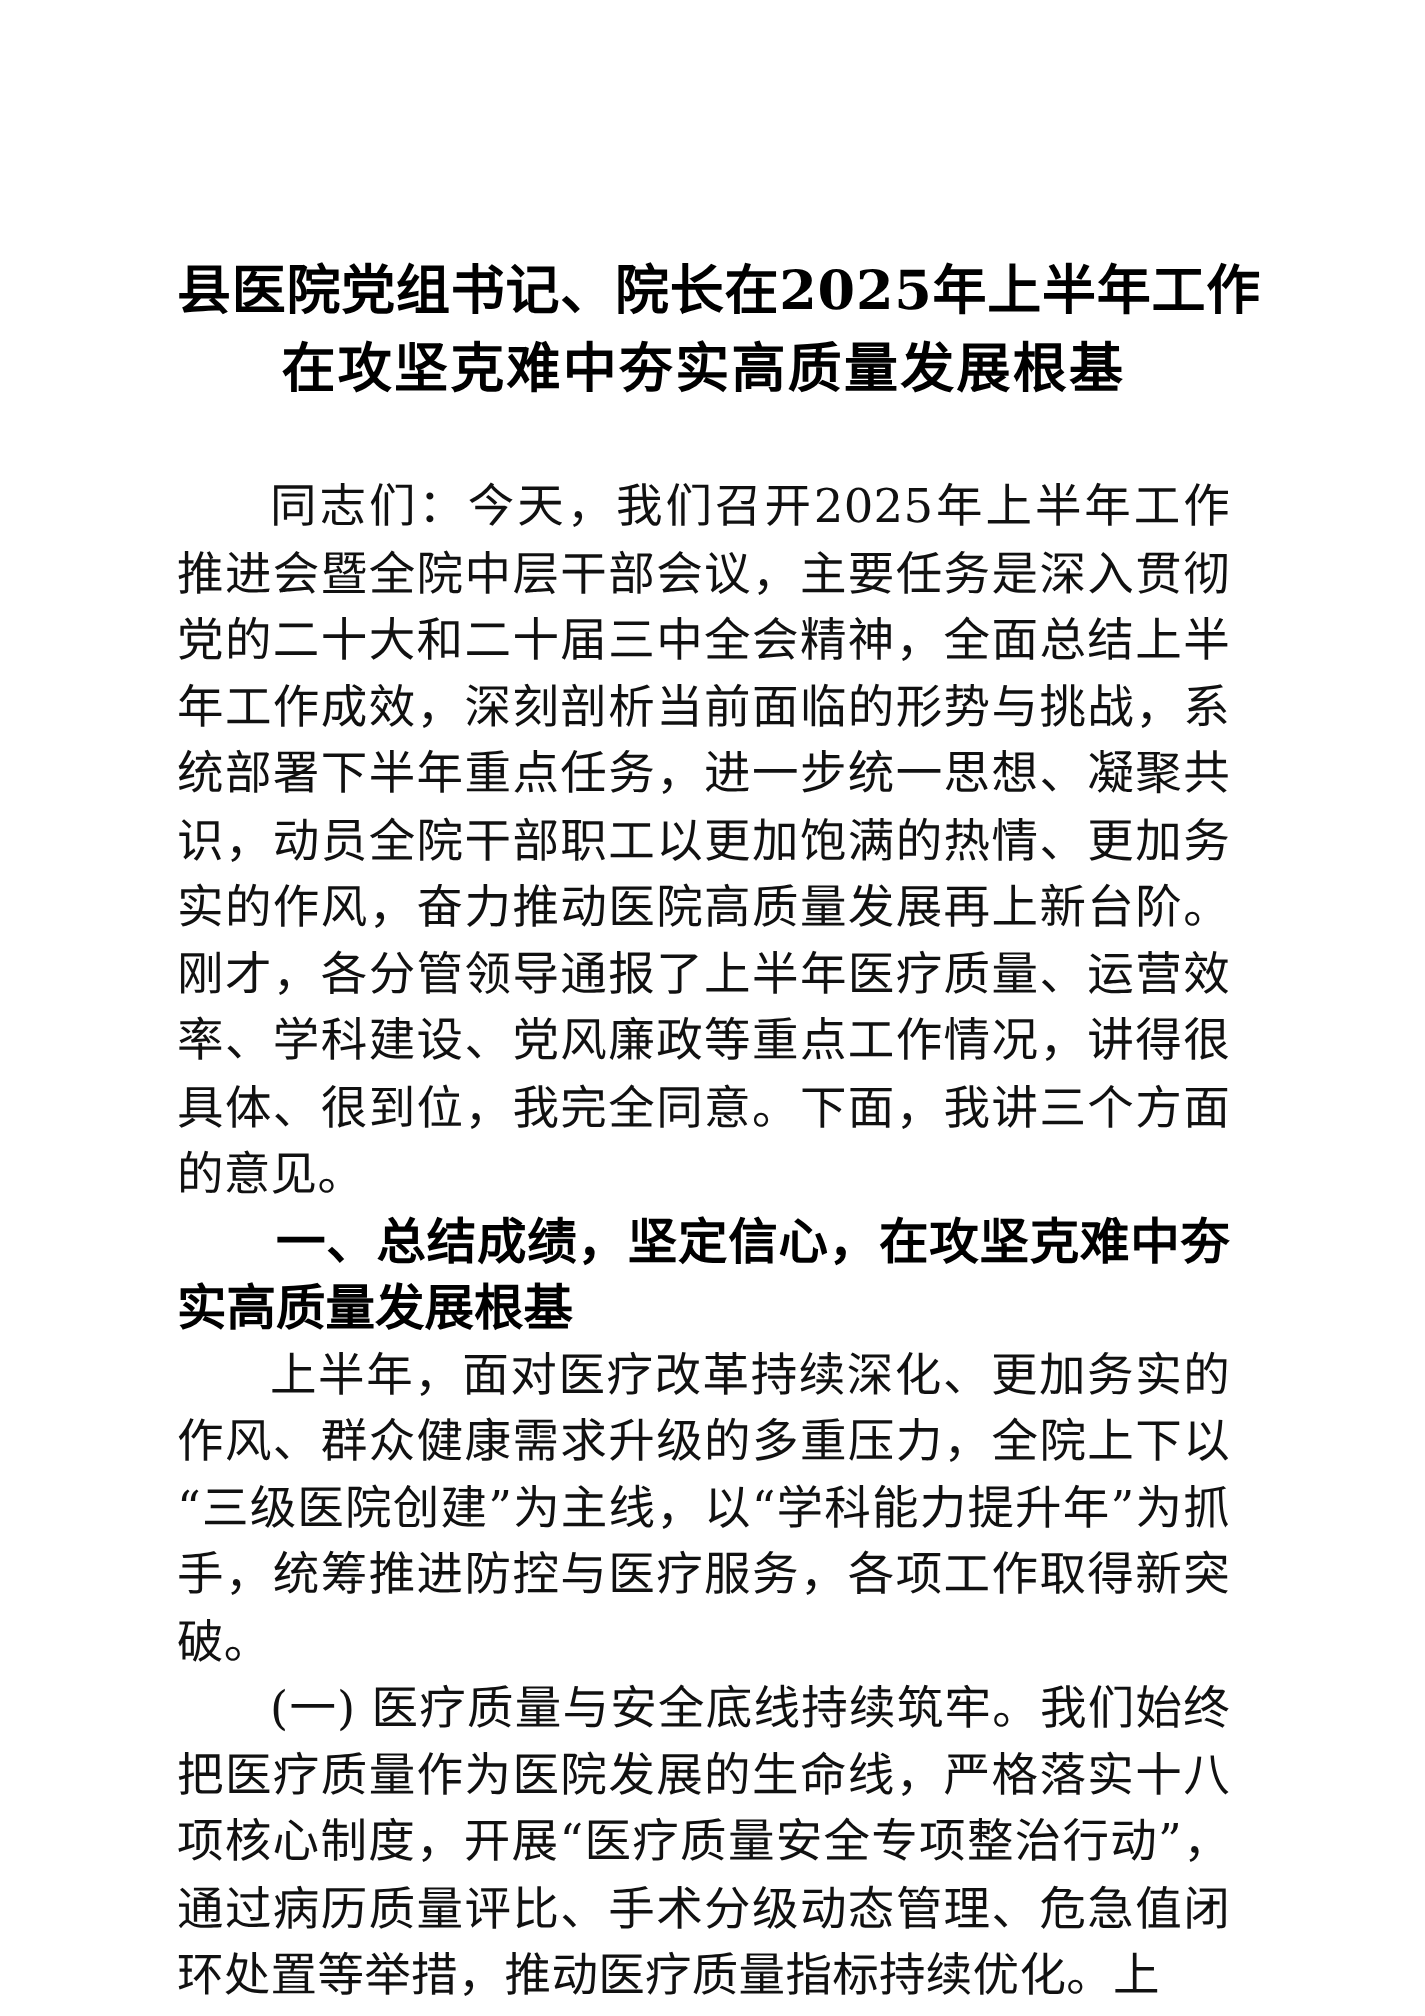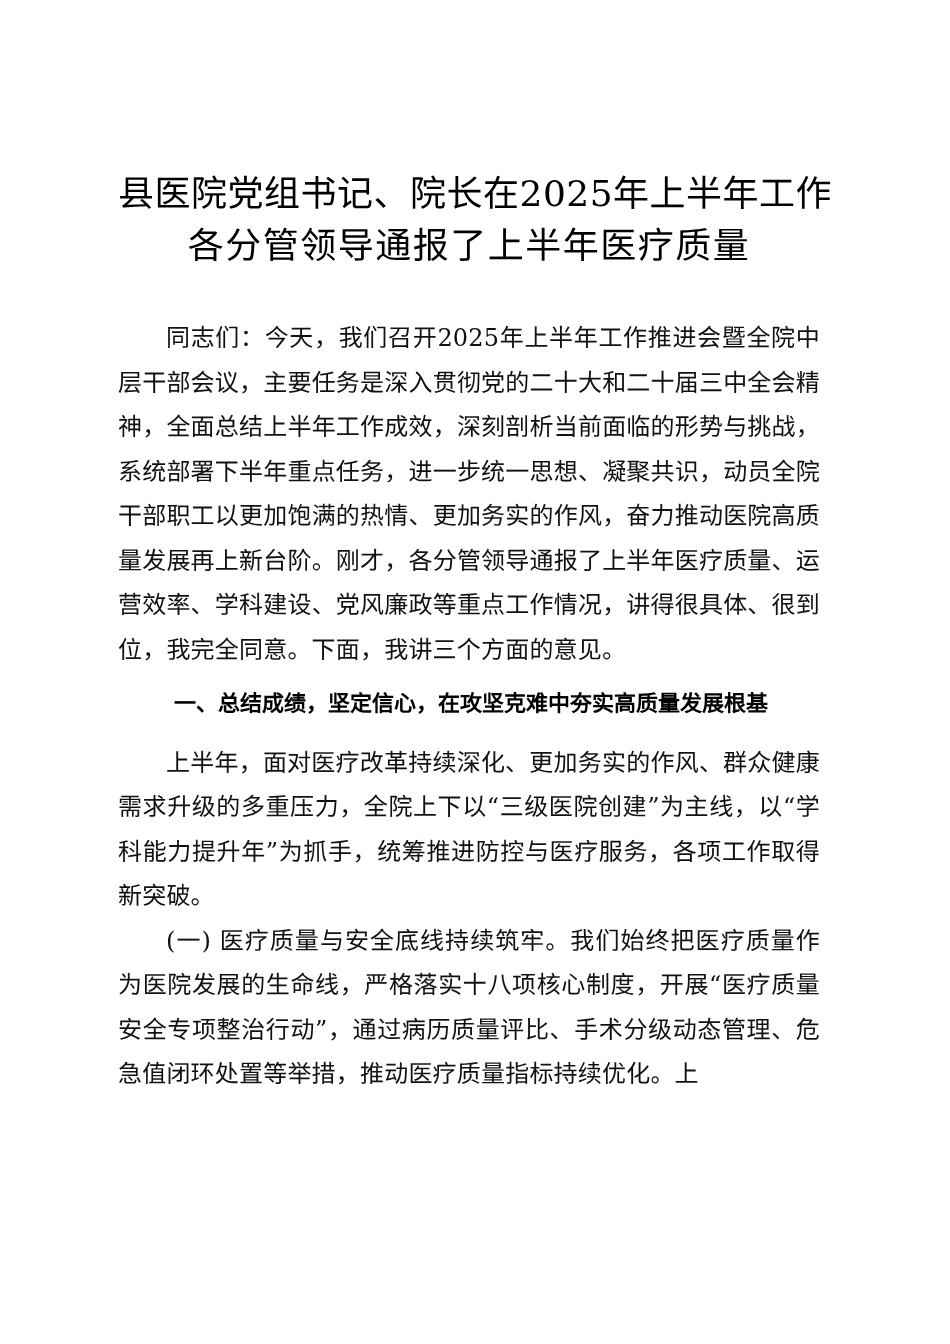--- a/index.html
+++ b/index.html
@@ -33,21 +33,21 @@
     top: 0;
     width: 702px;
   }
 
   
   .doc-title {
     margin: 0;
     padding-top: 168px;
     text-align: center;
     font-family: "DejaVu Serif", "Liberation Serif", serif;
-    font-weight: 400;
+    font-weight: 700;
     font-size: 36px;
     line-height: 52px;
     letter-spacing: 0.5px;
     color: #000000;
     text-rendering: optimizeLegibility;
   }
 
   .title-line {
     display: block;
     white-space: nowrap;
@@ -57,40 +57,40 @@
   }
 
   
   .body-block {
     margin-top: 44px;
   }
 
   p.para {
     margin: 0;
     font-family: "DejaVu Serif", "Liberation Serif", serif;
-    font-size: 24px;
+    font-size: 31px;
     line-height: 44.5px;
     text-align: justify;
     text-justify: inter-character;
     text-indent: 2em;
     letter-spacing: 0.2px;
     color: #111111;
     word-break: break-all;
   }
 
   p.para + p.para {
     margin-top: 0;
   }
 
   
   p.heading {
-    margin: 12px;
-    font-family: Liberation Mono, monospace;
+    margin: 0;
+    font-family: Liberation Sans, sans-serif;
     font-weight: 700;
-    font-size: 22px;
+    font-size: 33px;
     line-height: 44.5px;
     text-align: justify;
     text-justify: inter-character;
     text-indent: 2em;
     letter-spacing: 0px;
     color: #000000;
     word-break: break-all;
   }
 
   
@@ -104,21 +104,21 @@
   }
 </style>
 </head>
 <body>
 
 <div class="page">
   <div class="content">
 
     <h1 class="doc-title">
       <span class="title-line first">县医院党组书记、院长在2025年上半年工作</span>
-      <span class="title-line second">各分管领导通报了上半年医疗质量</span>
+      <span class="title-line second">在攻坚克难中夯实高质量发展根基</span>
     </h1>
 
     <div class="body-block">
 
       <p class="para">同志们：今天，我们召开2025年上半年工作推进会暨全院中层干部会议，主要任务是深入贯彻党的二十大和二十届三中全会精神，全面总结上半年工作成效，深刻剖析当前面临的形势与挑战，系统部署下半年重点任务，进一步统一思想、凝聚共识，动员全院干部职工以更加饱满的热情、更加务实的作风，奋力推动医院高质量发展再上新台阶。刚才，各分管领导通报了上半年医疗质量、运营效率、学科建设、党风廉政等重点工作情况，讲得很具体、很到位，我完全同意。下面，我讲三个方面的意见。</p>
 
       <p class="heading">一、总结成绩，坚定信心，在攻坚克难中夯实高质量发展根基</p>
 
       <p class="para">上半年，面对医疗改革持续深化、更加务实的作风、群众健康需求升级的多重压力，全院上下以“三级医院创建”为主线，以“学科能力提升年”为抓手，统筹推进防控与医疗服务，各项工作取得新突破。</p>
 

